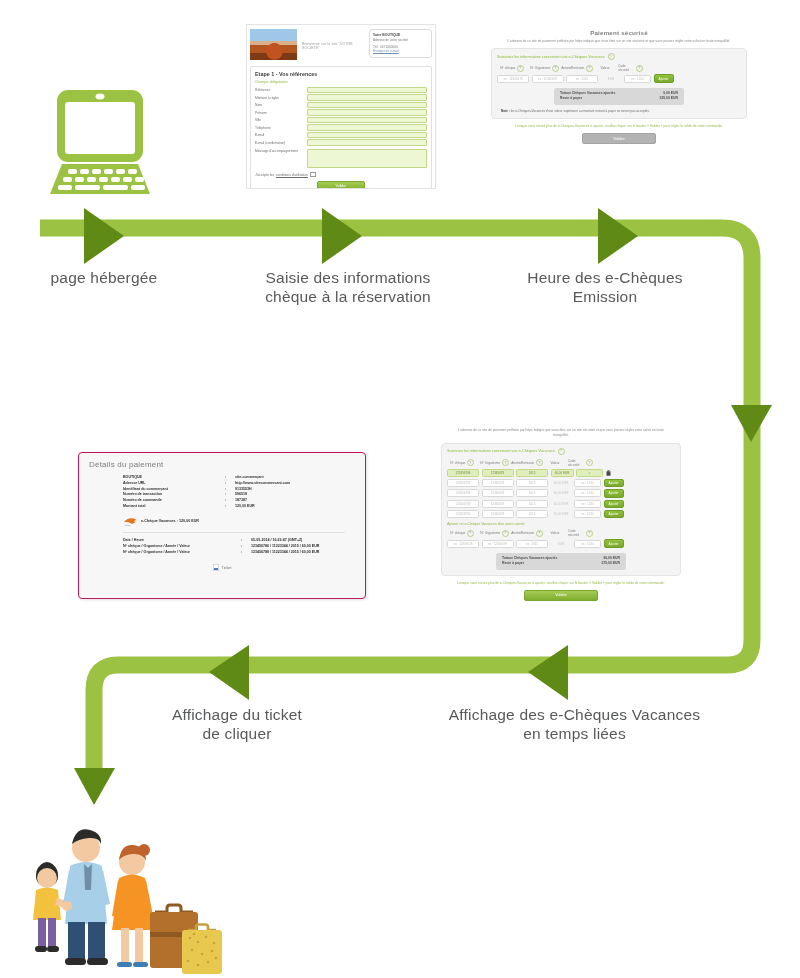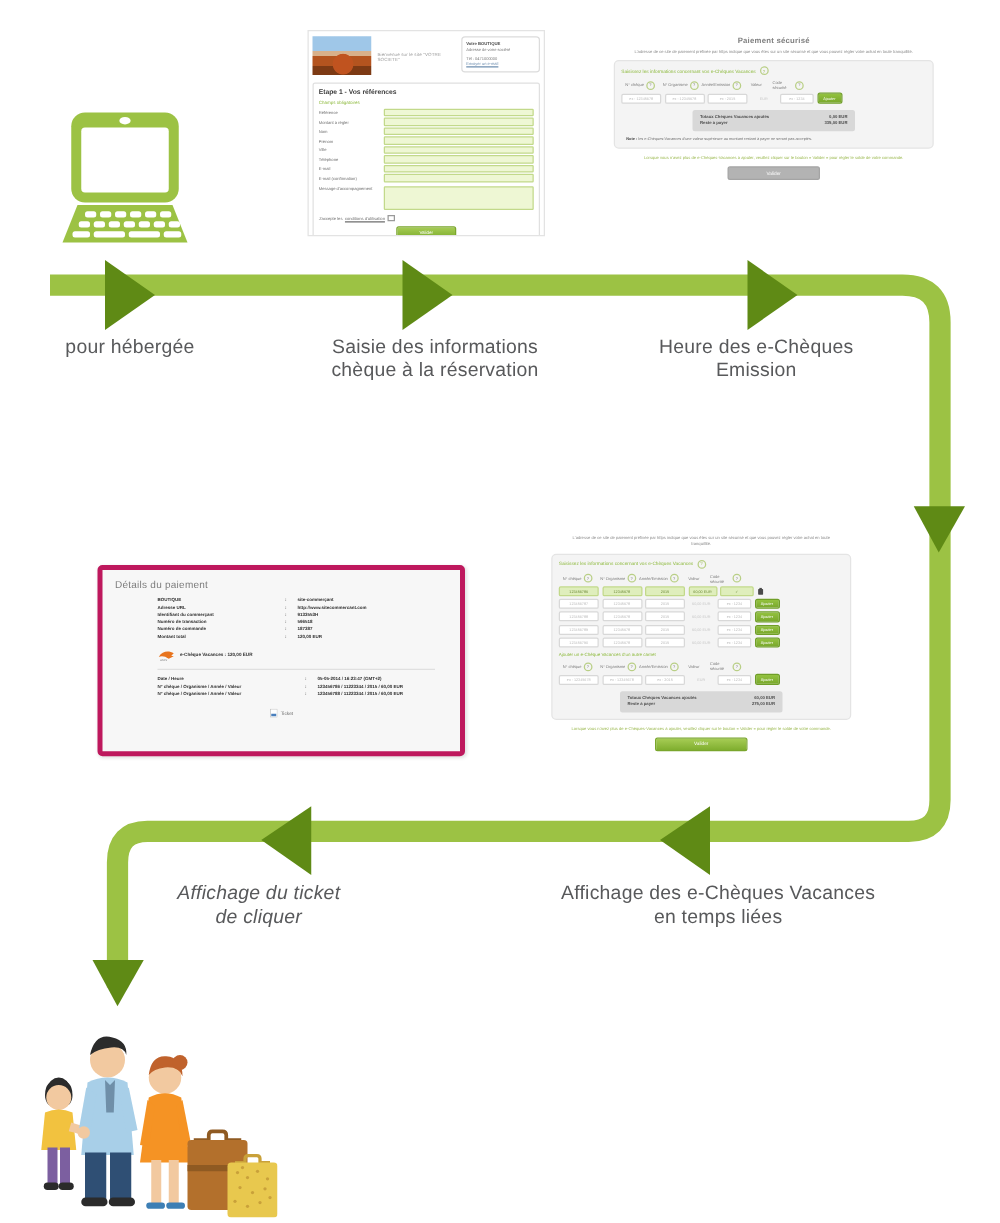--- a/index.html
+++ b/index.html
@@ -129,21 +129,21 @@
   }
   .pay .vbtn.grey{background:#b3b3b3;border:1px solid #a4a4a4;}
   .pay .vbtn.green{background:linear-gradient(#a6cc54,#7fae2f);border:1px solid #7aa62c;}
 
   #shot-pay1{left:487px;top:26px;width:264px;height:164px;}
   #shot-pay2{left:437px;top:424px;width:248px;height:199px;}
 
   
   #shot-detail{
     left:78px;top:452px;width:286px;height:145px;
-    background:#f7f7f7;border:4px solid #be185d;border-radius:4px;
+    background:#f7f7f7;border:1px solid #be185d;border-radius:4px;
     box-shadow:1px 1px 3px rgba(0,0,0,.12);
   }
   #shot-detail .dtitle{font-size:8px;color:#7d7d7d;padding:7px 0 0 10px;letter-spacing:.2px;}
   #shot-detail .dl{display:flex;font-size:3.6px;color:#2f2f2f;line-height:1.62;font-weight:bold;}
   #shot-detail .dl .k{width:102px;flex:none;}
   #shot-detail .dl .sep{width:10px;flex:none;}
   #shot-detail .dblock{padding:6px 0 0 44px;}
   #shot-detail .echq{
     display:flex;align-items:center;gap:4px;padding:7px 0 0 44px;
     font-size:3.7px;color:#2f2f2f;font-weight:bold;
@@ -201,35 +201,35 @@
         <rect x="87" y="91" width="9" height="5" rx="2"></rect>
       <rect x="99" y="91" width="9" height="5" rx="2"></rect>
       <rect x="22" y="99" width="14" height="5" rx="2"></rect>
         <rect x="39" y="99" width="25" height="5" rx="2"></rect>
       <rect x="67" y="99" width="25" height="5" rx="2"></rect>
         <rect x="95" y="99" width="14" height="5" rx="2"></rect>
     </g>
   </svg>
 
   <div class="caption" style="left:14px;top:268px;width:180px;">
-    <div>pour hébergée</div>
+    <div>page hébergée</div>
   </div>
   <div class="caption" style="left:248px;top:268px;width:200px;">
     <div>Saisie des informations</div>
     <div>chèque à la réservation</div>
   </div>
   <div class="caption" style="left:505px;top:268px;width:200px;">
     <div>Heure des e-Chèques</div>
     <div>Emission</div>
   </div>
   <div class="caption" style="left:412px;top:705px;width:325px;">
     <div>Affichage des e-Chèques Vacances</div>
     <div>en temps liées</div>
   </div>
-  <div class="caption" style="left:112px;top:705px;width:190px;font-style:italic;">
+  <div class="caption" style="left:142px;top:705px;width:190px;">
     <div>Affichage du ticket</div>
     <div>de cliquer</div>
   </div>
 
   <div class="shot shot-border" id="shot-form">
     <div class="hdr">
       <div class="photo"></div>
       <div class="welcome">Bienvenue sur le site "VOTRE SOCIETE"</div>
       <div class="card">
         <b>Votre BOUTIQUE</b><br>

